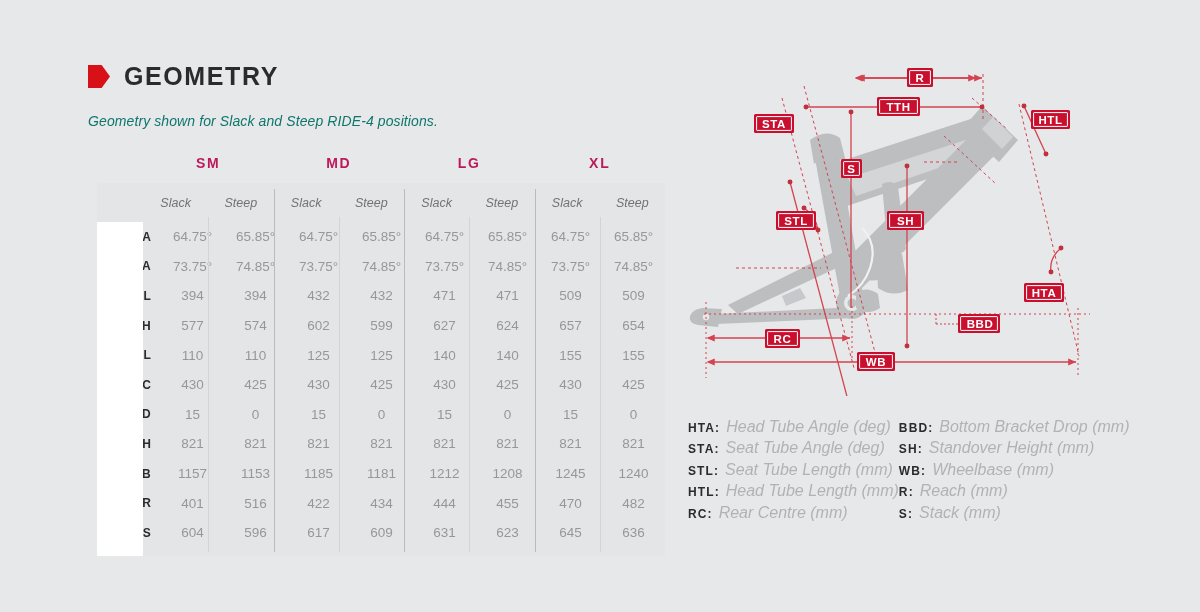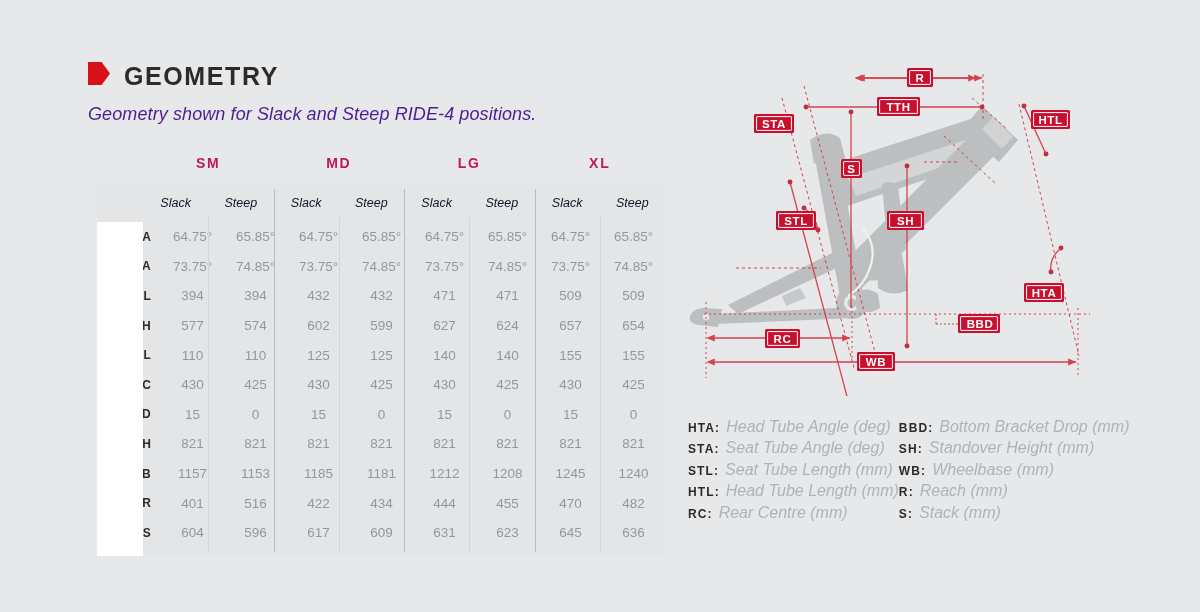--- a/index.html
+++ b/index.html
@@ -10,37 +10,37 @@
   body {
     width: 1200px;
     height: 612px;
     position: relative;
     font-family: "Liberation Sans", sans-serif;
     overflow: hidden;
   }
 
   
   #header { position: absolute; left: 88px; top: 62px; }
-  #title-row { display: flex; gap: 14px; }
+  #title-row { display: flex; align-items: center; gap: 14px; }
   #geo-flag-icon {
     width: 22px; height: 23px;
     background: #d81118;
     clip-path: polygon(0 0, 62% 0, 100% 50%, 62% 100%, 0 100%);
   }
   #page-title {
     font-size: 25px;
     font-weight: bold;
     letter-spacing: 1.6px;
     color: #2b2b2b;
   }
   #subtitle {
-    margin-top: 13px;
-    font-size: 18px;
+    margin-top: 22px;
+    font-size: 14px;
     font-style: italic;
-    color: #4c1d95;
+    color: #0f766e;
     letter-spacing: .1px;
   }
 
   
   #geo-table {
     position: absolute;
     left: 97px; top: 155px;
     width: 568px;
   }
   .size-header-row { display: flex; height: 28px; }
@@ -56,21 +56,21 @@
 
   .table-band { background: #e4e5e7; position: relative; }
 
   .pos-header-row { display: flex; height: 39px; align-items: center; }
   .posheader-spacer { width: 46px; flex: none; }
   .pos-header {
     flex: 1 0 0;
     text-align: center;
     font-size: 12.5px;
     font-style: italic;
-    color: #0f172a;
+    color: #737373;
   }
 
   .data-row { display: flex; height: 29.6px; align-items: center; padding-left: 18px; }
   .row-label {
     width: 46px; flex: none;
     text-align: right;
     padding-right: 9px;
     box-sizing: border-box;
     font-size: 12px;
     font-weight: bold;

